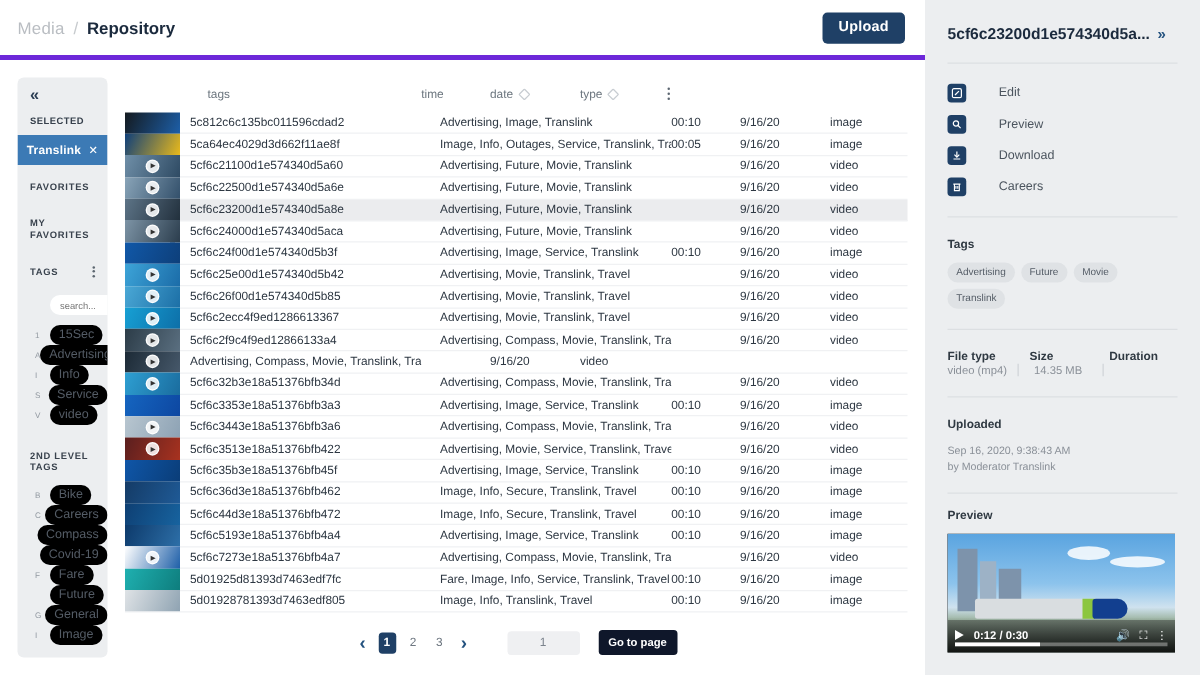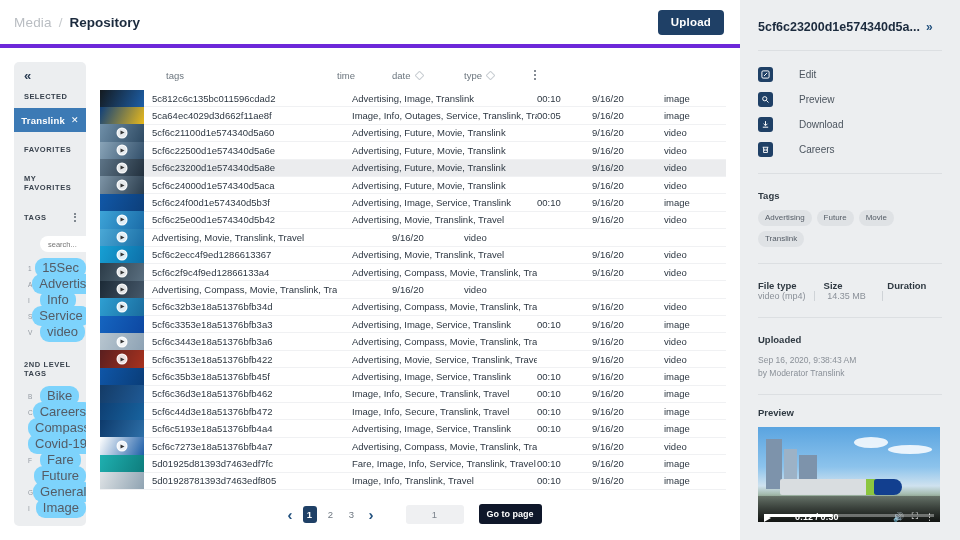--- a/index.html
+++ b/index.html
@@ -83,22 +83,22 @@
     background: #fff; border: none; border-radius: 10px;
     height: 16px; width: 82px;
     font-size: 7.5px; color: #9aa0a6;
     padding: 0 8px;
     font-family: "Liberation Sans", sans-serif;
   }
   .tag-list { padding: 2px 0 0 0; }
   .tag-row { display: flex; align-items: center; height: 16px; padding-left: 14px; }
   .tag-letter { width: 12px; font-size: 6.5px; color: #9299a1; }
   .tag-pill {
-    background: #7dd3fc; color: #545c66;
-    border-radius: 9px; font-size: 13px;
+    background: #000000; color: #545c66;
+    border-radius: 9px; font-size: 10px;
     padding: 2px 7px 3px; cursor: pointer;
     white-space: nowrap;
   }
   .sect-gap { height: 12px; }
 
   
   .scroll-marker {
     position: absolute; left: 136px; top: 165px;
     width: 4px; height: 31px; background: #2f6fb0; border-radius: 2px;
   }
@@ -233,21 +233,21 @@
   .cloud { position: absolute; background: #fff; border-radius: 50%; opacity: .85; }
   .bldg { position: absolute; background: #7d93ab; }
   .bldg2 { position: absolute; background: #9db2c6; }
   .train { position: absolute; left: 22px; bottom: 27px; width: 120px; height: 16px; background: #d9dde0; border-radius: 2px 8px 8px 2px; }
   .train-nose { position: absolute; right: -2px; top: 0; width: 28px; height: 16px; background: #123f8f; border-radius: 3px 9px 9px 3px; }
   .train-green { position: absolute; right: 24px; top: 0; width: 10px; height: 16px; background: #8cc63f; }
   .ground { position: absolute; left:0; right:0; bottom: 0; height: 26px; background: linear-gradient(#6d7a6f, #4f5a52); }
   .vcontrols {
     position: absolute; left: 0; right: 0; bottom: 0; height: 28px;
     background: linear-gradient(rgba(0,0,0,0), rgba(0,0,0,.78));
-    display: flex; align-items: flex-end; padding: 0 6px; gap: 24px;
+    display: flex; align-items: center; padding: 0 6px; gap: 8px;
   }
   .v-play { width:0;height:0;border-left:7px solid #fff;border-top:4.5px solid transparent;border-bottom:4.5px solid transparent; cursor:pointer; }
   .v-time { color: #fff; font-size: 9px; font-weight: bold; }
   .v-right { margin-left: auto; display:flex; align-items:center; gap:7px; }
   .v-ico { color: #fff; font-size: 9px; cursor: pointer; }
   .v-bar { position: absolute; left: 6px; right: 6px; bottom: 5px; height: 3px; background: rgba(255,255,255,.35); }
   .v-bar-fill { position: absolute; left: 0; top: 0; bottom: 0; width: 40%; background: #fff; }
 </style>
 </head>
 <body>
@@ -469,20 +469,21 @@
               <div class="tcell-name">5cf6c25e00d1e574340d5b42</div>
               <div class="tcell-tags">Advertising, Movie, Translink, Travel</div>
               <div class="tcell-time"></div>
               <div class="tcell-date">9/16/20</div>
               <div class="tcell-type">video</div>
             </div>
             <div class="trow">
               <div class="thumb" style="background: linear-gradient(115deg, rgb(74, 168, 214), rgb(28, 111, 166));">
                 <div class="play-badge"></div>
               </div>
+              <div class="tcell-name">5cf6c26f00d1e574340d5b85</div>
               <div class="tcell-tags">Advertising, Movie, Translink, Travel</div>
               <div class="tcell-time"></div>
               <div class="tcell-date">9/16/20</div>
               <div class="tcell-type">video</div>
             </div>
             <div class="trow">
               <div class="thumb" style="background: linear-gradient(115deg, rgb(23, 160, 212), rgb(13, 111, 168));">
                 <div class="play-badge"></div>
               </div>
               <div class="tcell-name">5cf6c2ecc4f9ed1286613367</div>

